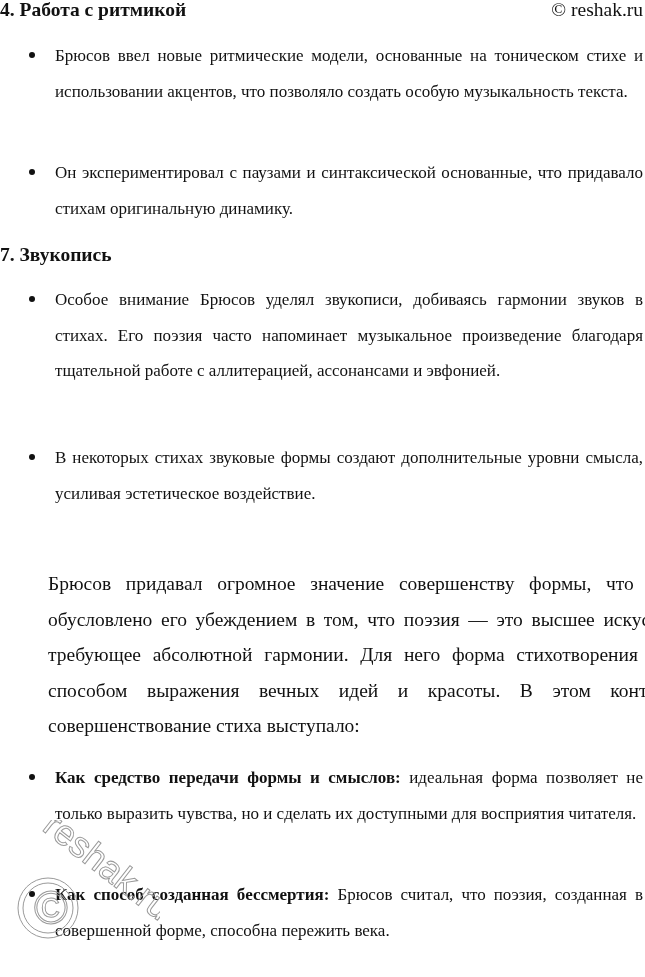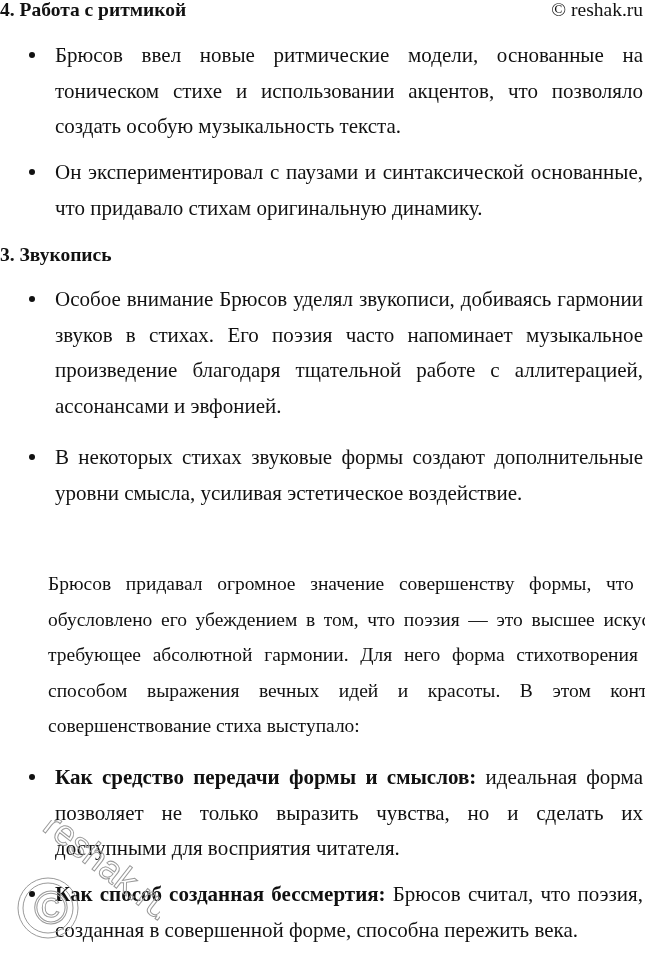--- a/index.html
+++ b/index.html
@@ -59,21 +59,21 @@
       width: 6px;
       height: 6px;
       border-radius: 50%;
       background: #111;
     }
     .bullet .btext {
       position: absolute;
       left: 55px;
       width: 588px;
       margin: 0;
-      font-size: 21px;
+      font-size: 17px;
       line-height: 35.5px;
       text-align: justify;
       text-align-last: left;
       font-family: Liberation Serif, serif;
     }
     .bullet .btext b {
       font-weight: bold;
     }
     .watermark {
       position: absolute;
@@ -96,21 +96,21 @@
   <div class="bullet" style="top:38px;">
     <span class="dot"></span>
     <p class="btext">Брюсов ввел новые ритмические модели, основанные на тоническом стихе и использовании акцентов, что позволяло создать особую музыкальность текста.</p>
   </div>
 
   <div class="bullet" style="top:155px;">
     <span class="dot"></span>
     <p class="btext">Он экспериментировал с паузами и синтаксической основанные, что придавало стихам оригинальную динамику.</p>
   </div>
 
-  <h2 class="heading" style="top:243px;">3. Звукопись</h2>
+  <h2 class="heading" style="top:243px;">7. Звукопись</h2>
 
   <div class="bullet" style="top:282px;">
     <span class="dot"></span>
     <p class="btext">Особое внимание Брюсов уделял звукописи, добиваясь гармонии звуков в стихах. Его поэзия часто напоминает музыкальное произведение благодаря тщательной работе с аллитерацией, ассонансами и эвфонией.</p>
   </div>
 
   <div class="bullet" style="top:440px;">
     <span class="dot"></span>
     <p class="btext">В некоторых стихах звуковые формы создают дополнительные уровни смысла, усиливая эстетическое воздействие.</p>
   </div>

